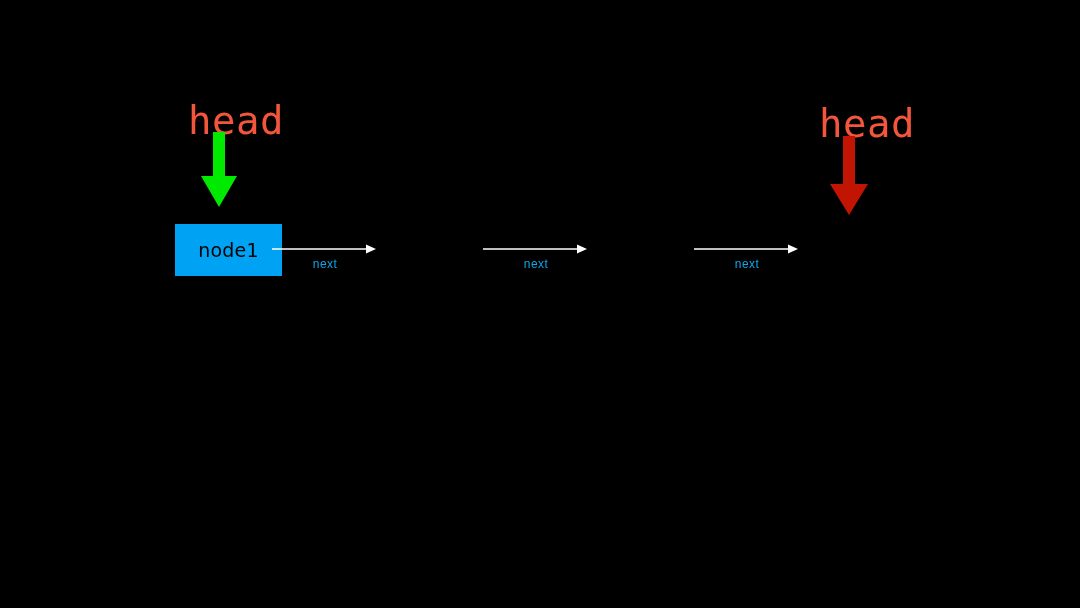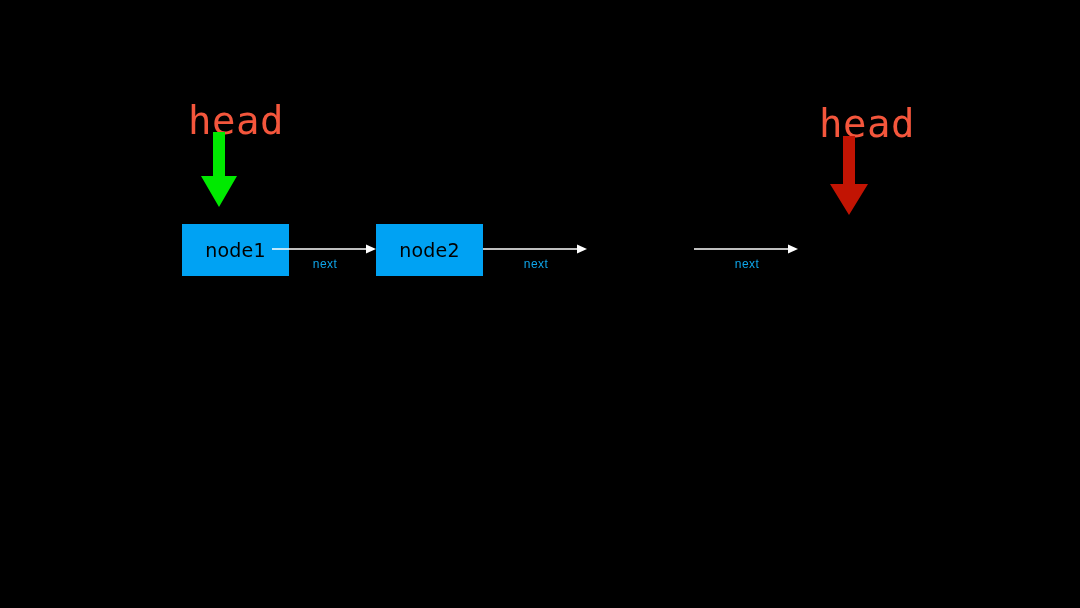--- a/index.html
+++ b/index.html
@@ -115,25 +115,22 @@
   </div>
 
   <div class="pointer-label" id="tail-label">head</div>
 
   <div class="pointer-arrow" id="tail-arrow">
     <svg width="46" height="82" viewBox="0 0 46 82" xmlns="http://www.w3.org/2000/svg">
       <polygon points="17,0 29,0 29,48 42,48 23,79 4,48 17,48" fill="#C21403"></polygon>
     </svg>
   </div>
 
-  <div class="node-box" style="left:182px;">
+  <div class="node-box" style="left:175px;">
     <span class="node-label">node1</span>
-  </div>
-  <div class="node-box" style="left:376px;">
-    <span class="node-label">node2</span>
   </div>
 
   <div class="connector" style="left:272px;">
     <svg class="connector-svg" width="106" height="20" viewBox="0 0 106 20" xmlns="http://www.w3.org/2000/svg">
       <line x1="0" y1="10" x2="96" y2="10" stroke="#FFFFFF" stroke-width="1.6"></line>
       <polygon points="104,10 94,5.6 94,14.4" fill="#FFFFFF"></polygon>
     </svg>
     <div class="connector-label">next</div>
   </div>
 

